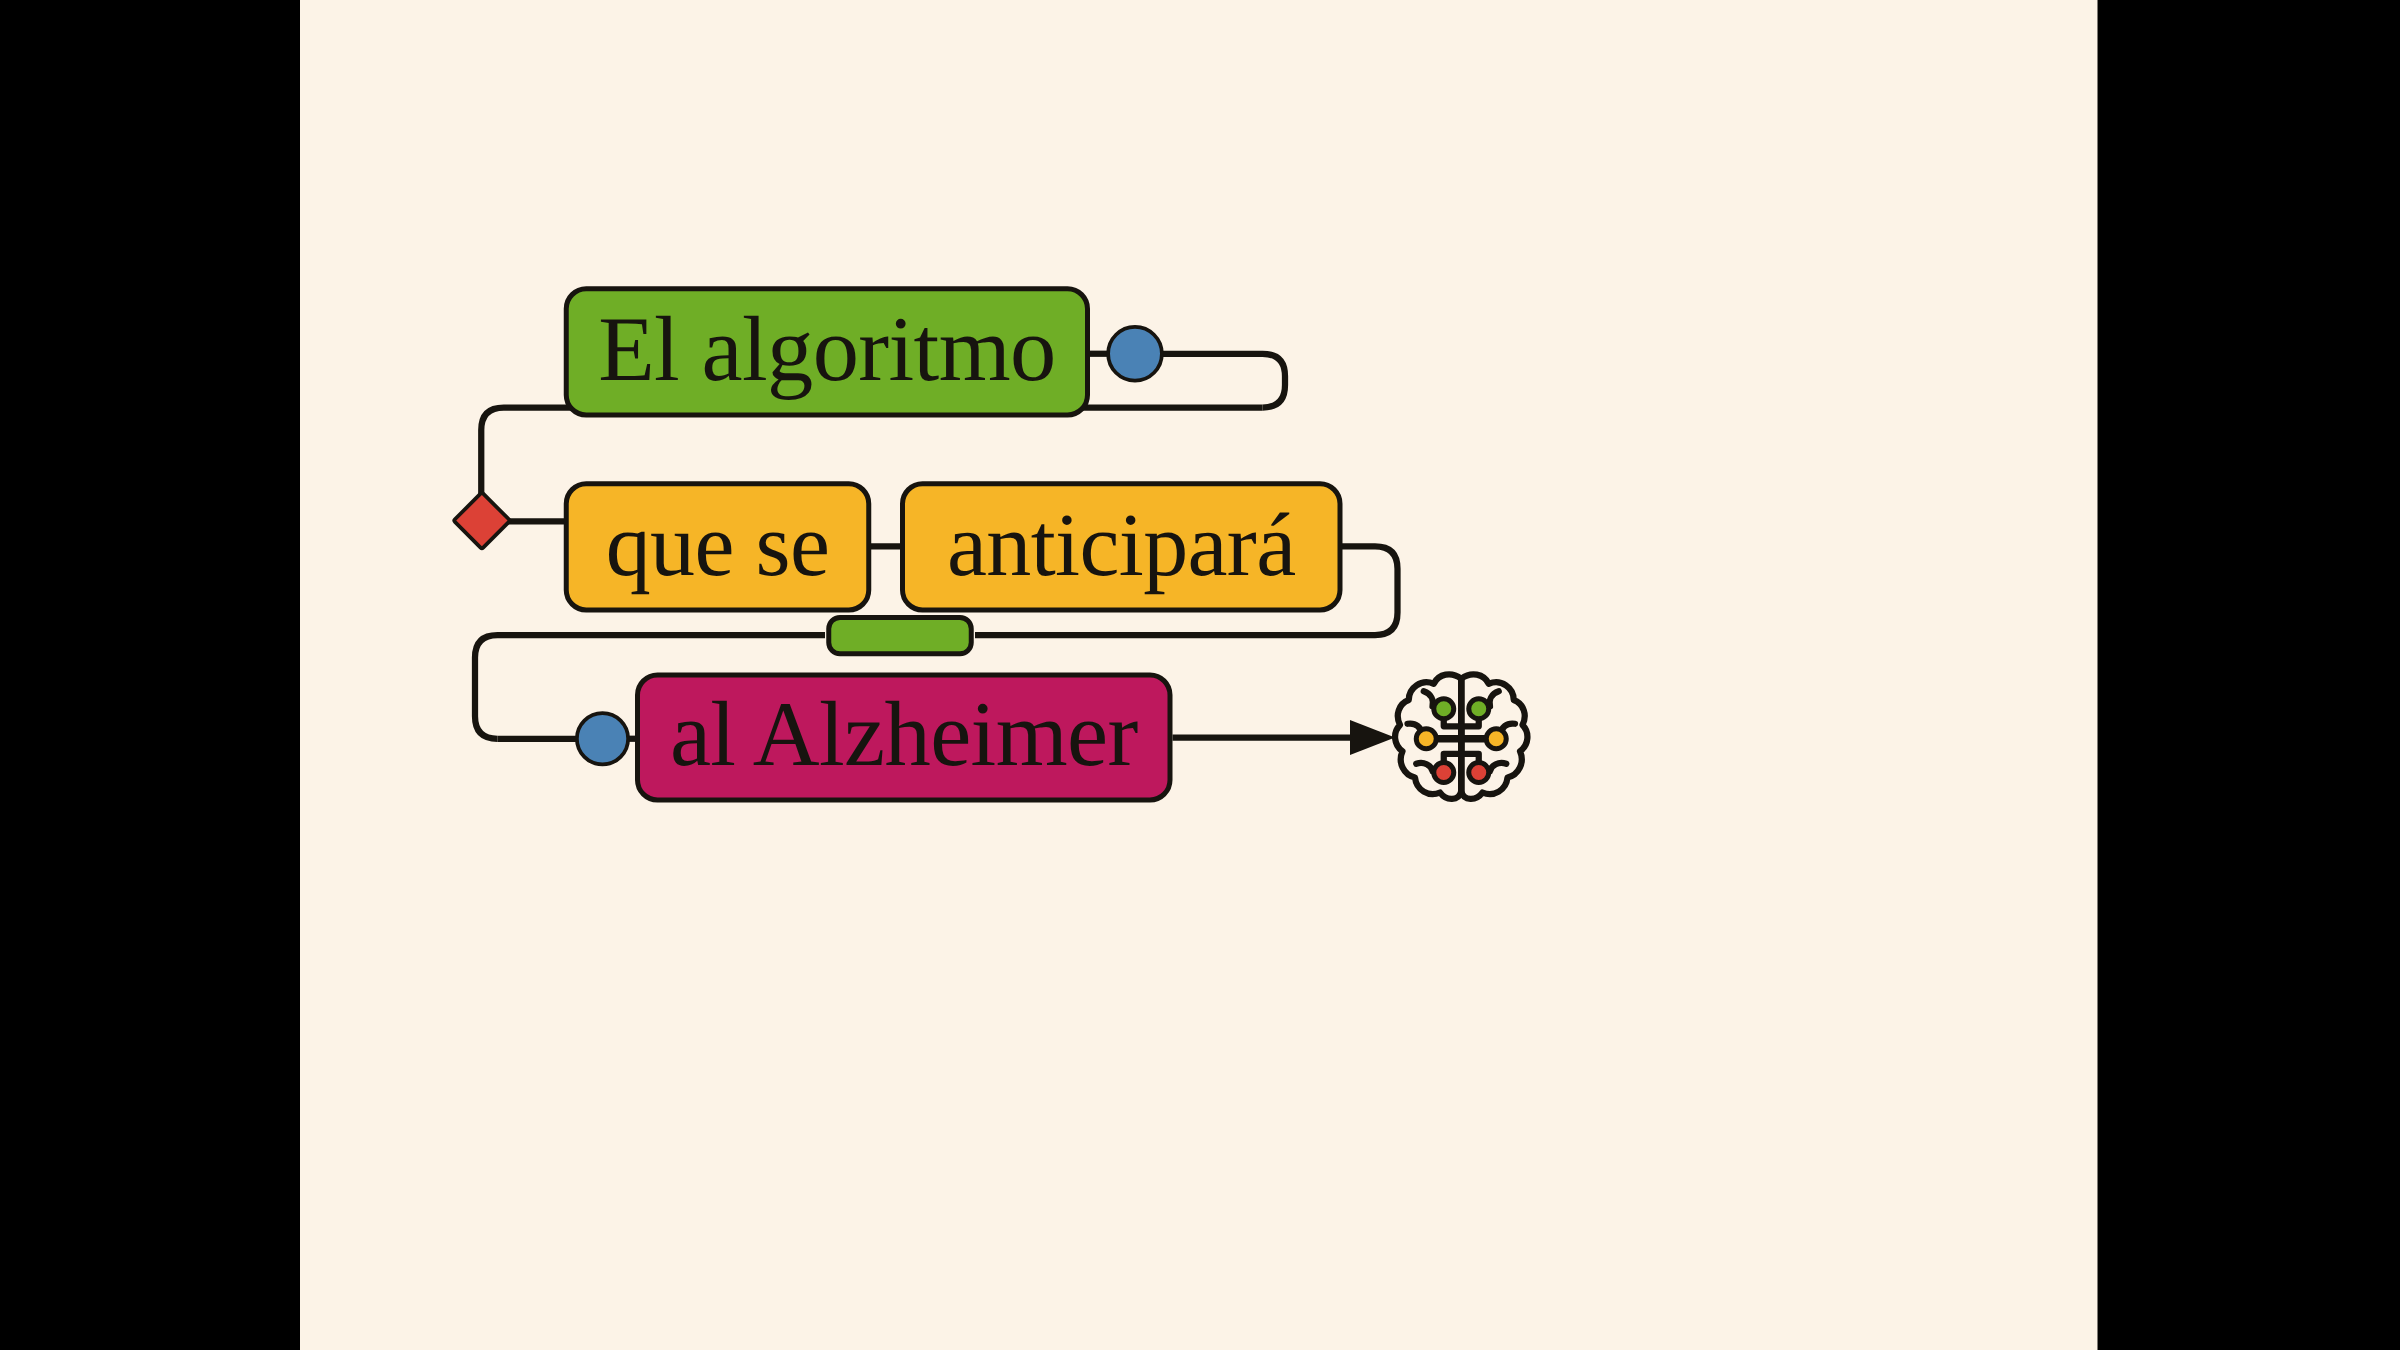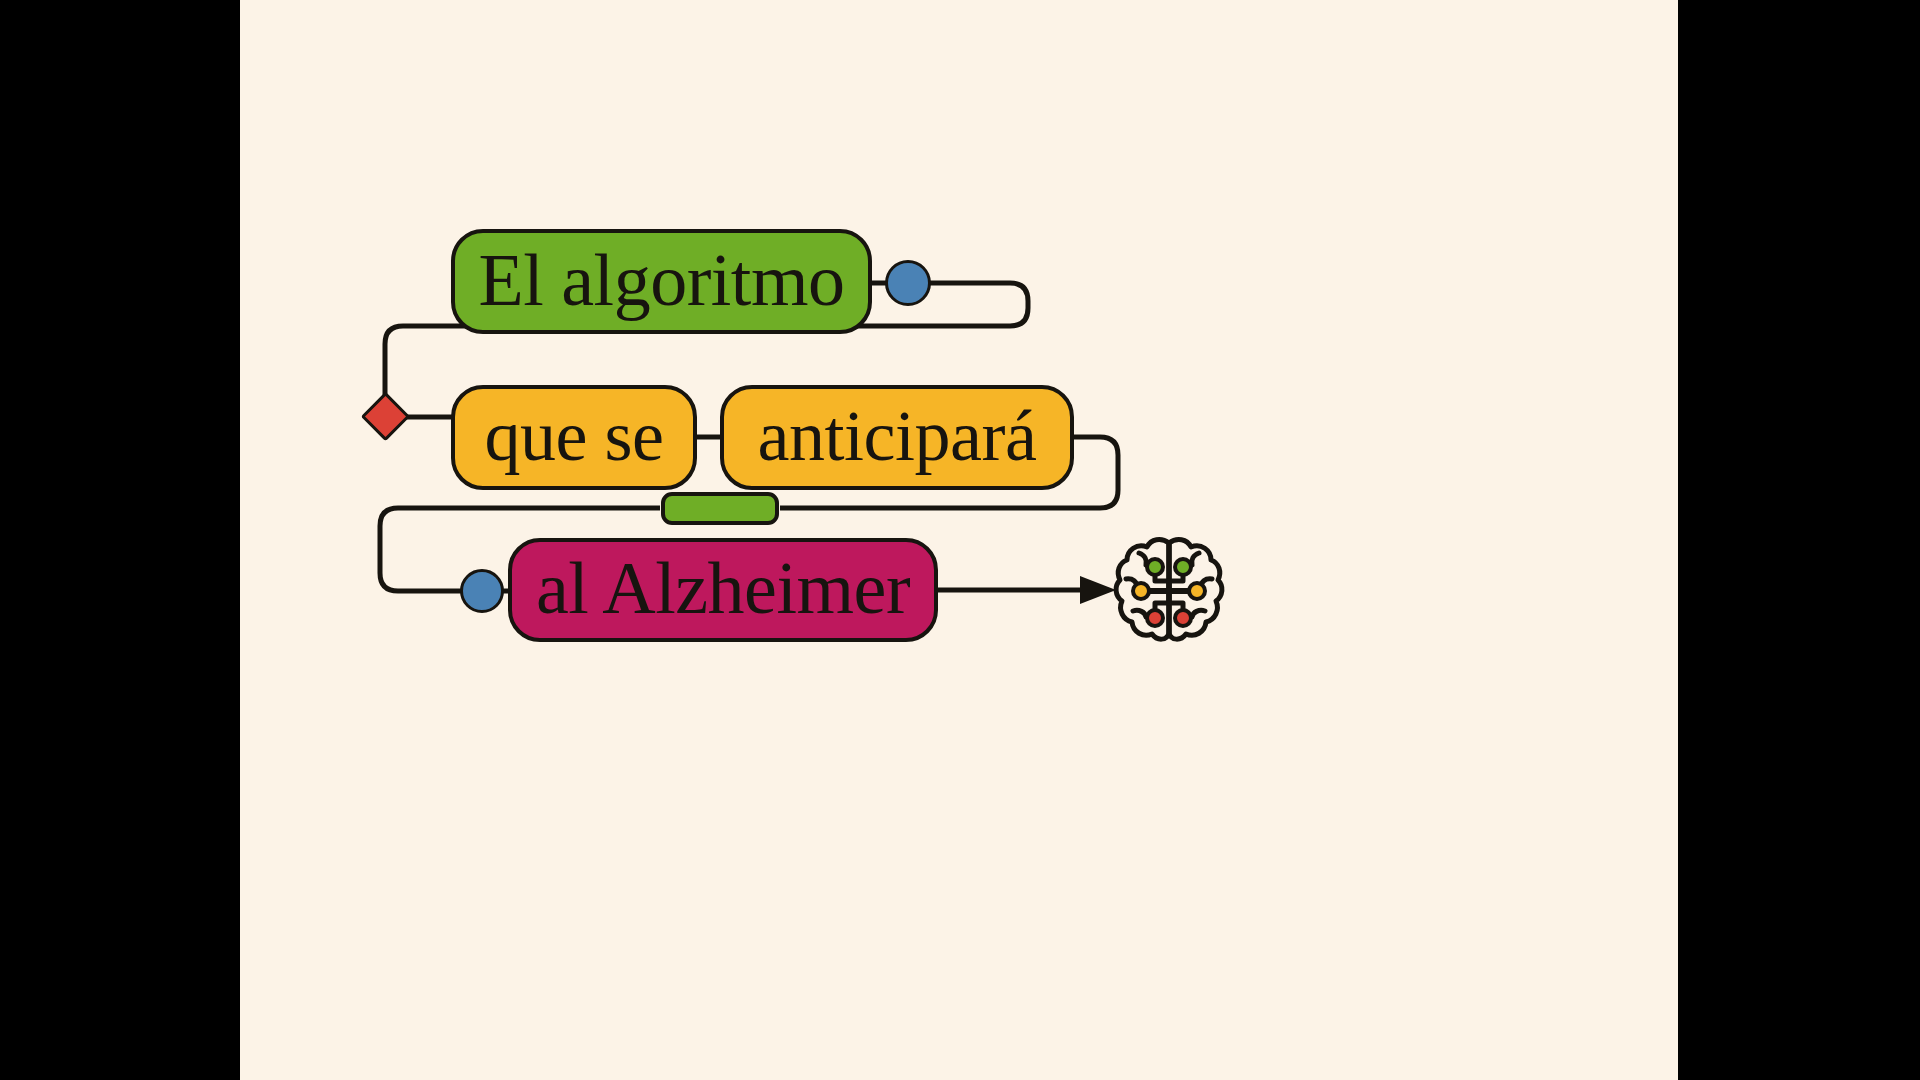--- a/index.html
+++ b/index.html
@@ -46,21 +46,21 @@
     width: 1438px;
     height: 1080px;
     display: block;
   }
 
   
   .node {
     position: absolute;
     box-sizing: border-box;
     border: 4px solid #17140F;
-    border-radius: 32px;
+    border-radius: 18px;
     display: flex;
     align-items: center;
     justify-content: center;
     color: #17140F;
     line-height: 1;
     white-space: nowrap;
     letter-spacing: -0.5px;
     user-select: none;
   }
   .node-label {

